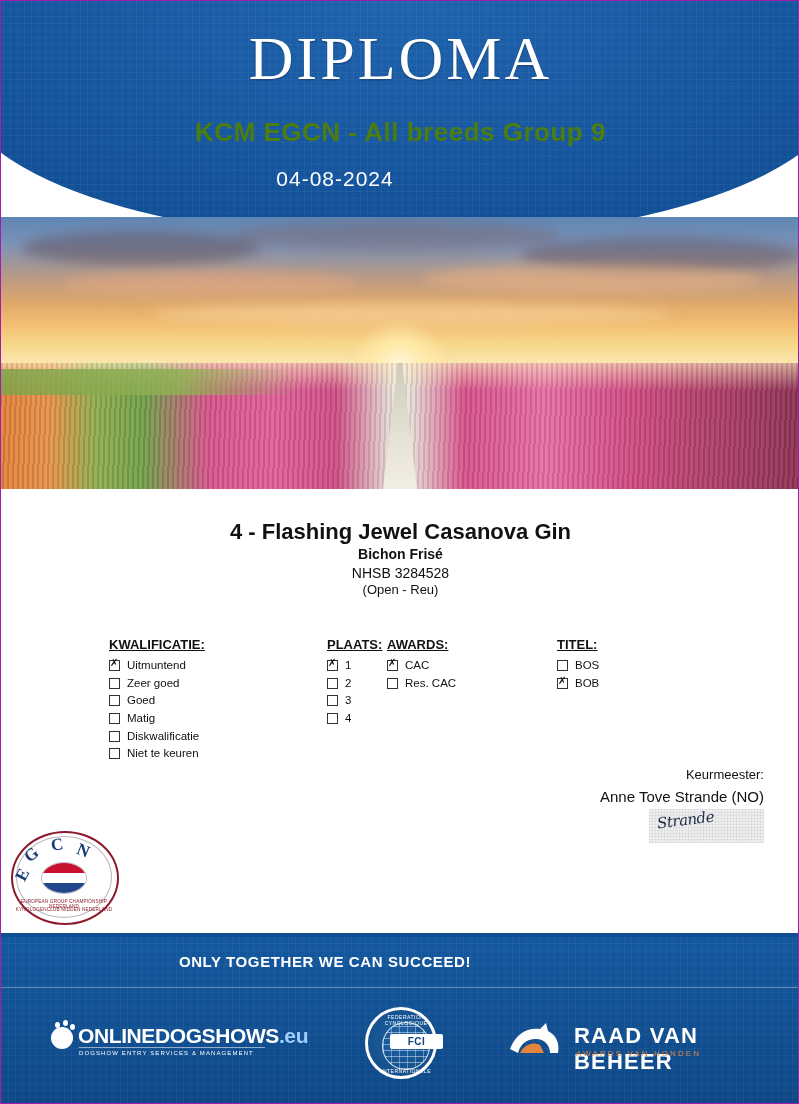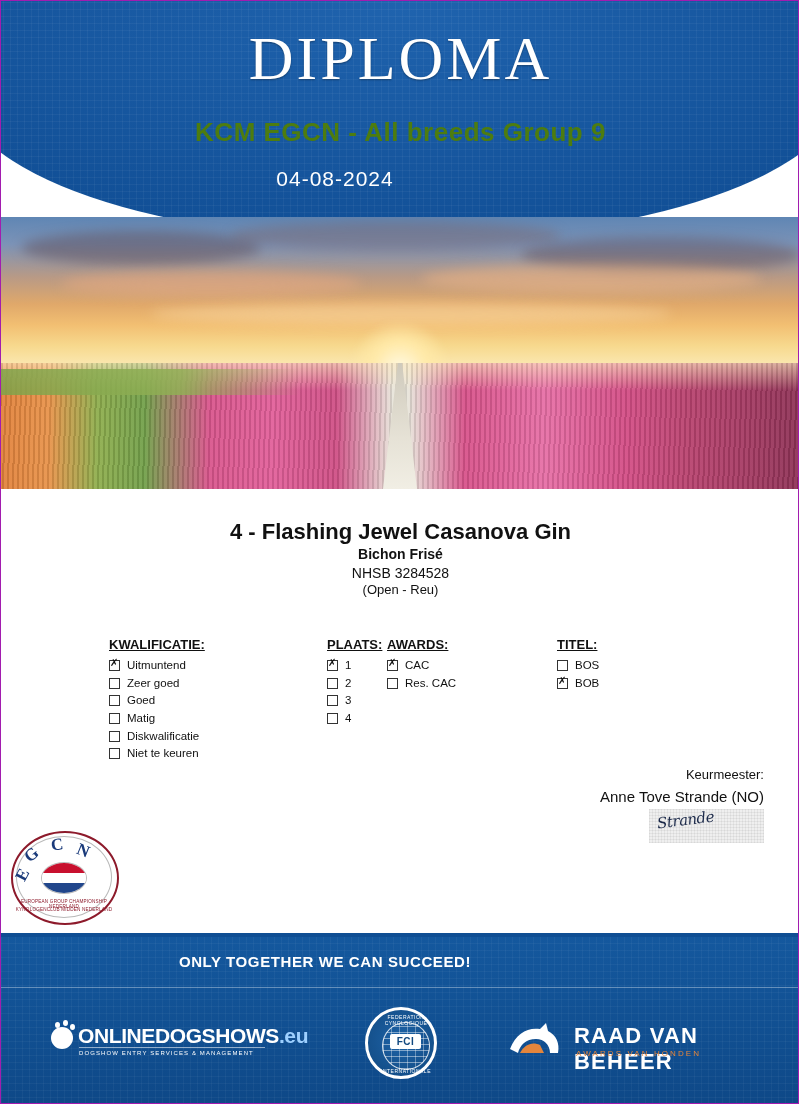--- a/index.html
+++ b/index.html
@@ -313,21 +313,21 @@
   }
   .fci-globe {
     position: absolute; left: 14px; top: 12px; width: 46px; height: 46px;
     border-radius: 50%;
     border: 1px solid rgba(255,255,255,0.8);
     background:
       repeating-linear-gradient(0deg, rgba(255,255,255,0.45) 0 1px, rgba(255,255,255,0) 1px 6px),
       repeating-linear-gradient(90deg, rgba(255,255,255,0.35) 0 1px, rgba(255,255,255,0) 1px 8px);
   }
   .fci-badge {
-    position: absolute; left: 22px; top: 24px; width: 31px; height: 15px;
+    position: absolute; left: 22px; top: 24px; width: 53px; height: 15px;
     background: #ffffff; border-radius: 2px;
     font-size: 10px; font-weight: bold; color: #11487f;
     text-align: center; line-height: 15px; letter-spacing: 0.5px;
   }
   .fci-top {
     position: absolute; left: 0; top: 4px; width: 76px; text-align: center;
     font-size: 5px; color: #ffffff; letter-spacing: 0.5px;
   }
   .fci-bot {
     position: absolute; left: 0; top: 58px; width: 76px; text-align: center;

